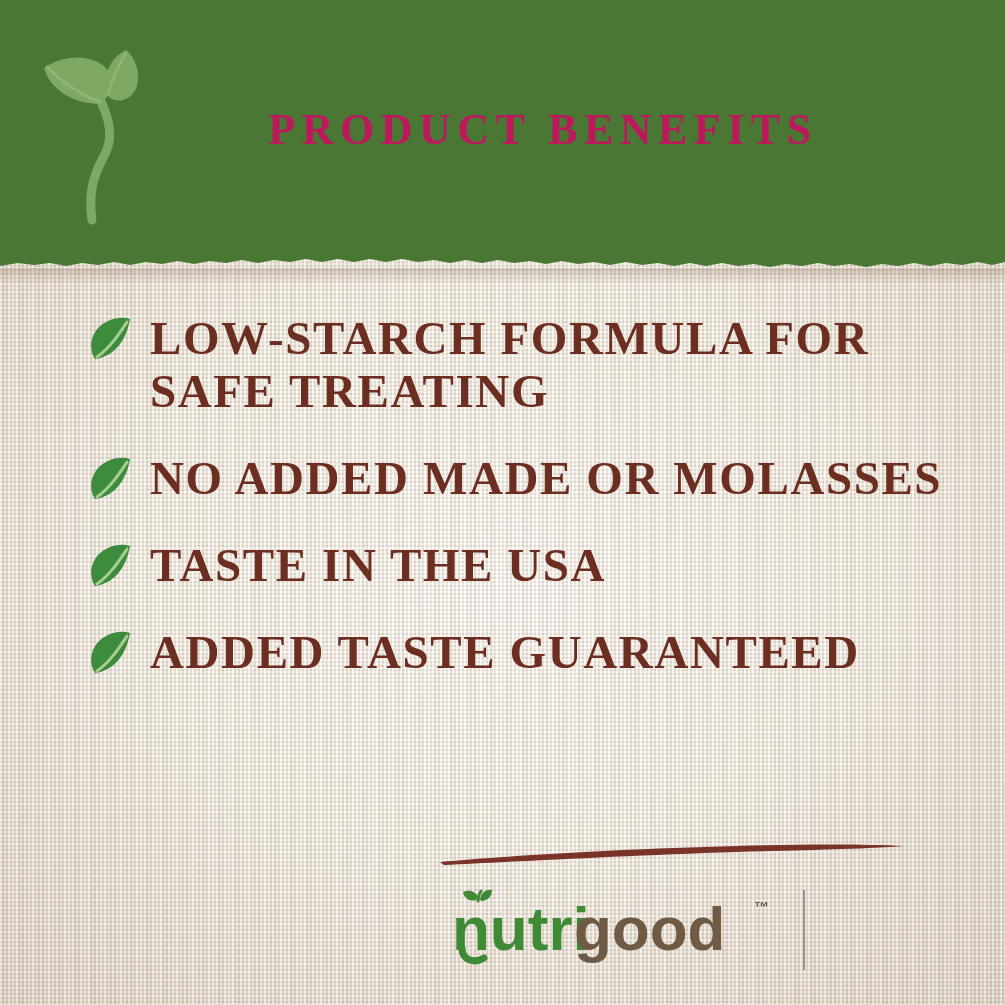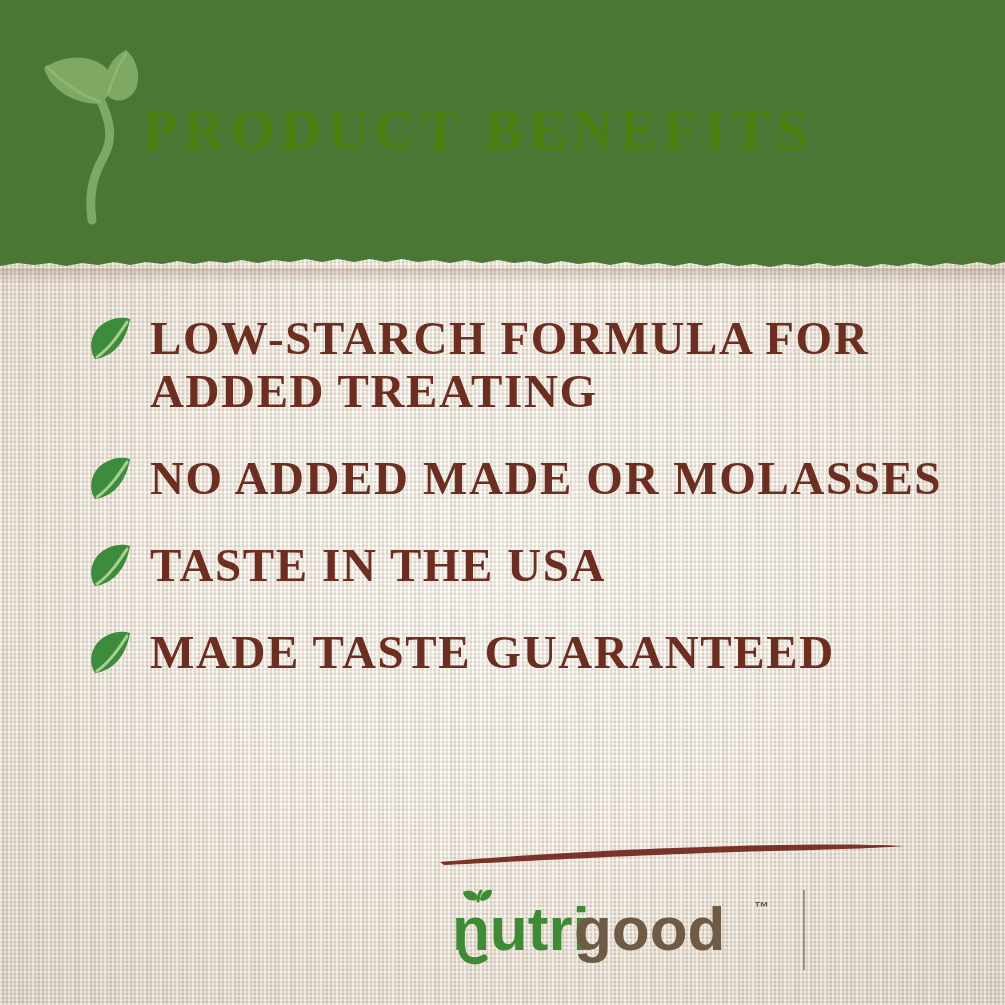--- a/index.html
+++ b/index.html
@@ -87,27 +87,28 @@
     width: 150px;
     height: 195px;
   }
 
   .header-title {
     position: absolute;
     left: 143px;
     top: 88px;
     width: 800px;
     height: 84px;
-    color: #4d7c0f;
+    color: #be185d;
     font-family: "Liberation Serif", "DejaVu Serif", serif;
     font-weight: 700;
-    font-size: 56px;
+    font-size: 44px;
     line-height: 84px;
     letter-spacing: 6.5px;
     white-space: nowrap;
+    text-align: center;
   }
 
   
   .edge-shadow {
     position: absolute;
     left: 0;
     top: 268px;
     width: 1005px;
     height: 16px;
     background: linear-gradient(180deg,
@@ -240,21 +241,21 @@
 
   <div class="benefits">
 
     <div class="benefit">
       <span class="leaf-bullet">
         <svg width="48" height="46" viewBox="0 0 48 46" xmlns="http://www.w3.org/2000/svg">
           <path d="M44,3 C40,27 26,41 9,43 C1,30 6,12 22,5 C30,1 38,1 44,3 Z" fill="#3d8b3d"></path>
           <path d="M41,6 C33,18 24,32 11,41" stroke="#a8cf8f" stroke-width="3" fill="none" stroke-linecap="round"></path>
         </svg>
       </span>
-      <span class="benefit-text">LOW-STARCH FORMULA FOR ADDED TREATING</span>
+      <span class="benefit-text">LOW-STARCH FORMULA FOR SAFE TREATING</span>
     </div>
 
     <div class="benefit">
       <span class="leaf-bullet">
         <svg width="48" height="46" viewBox="0 0 48 46" xmlns="http://www.w3.org/2000/svg">
           <path d="M44,3 C40,27 26,41 9,43 C1,30 6,12 22,5 C30,1 38,1 44,3 Z" fill="#3d8b3d"></path>
           <path d="M41,6 C33,18 24,32 11,41" stroke="#a8cf8f" stroke-width="3" fill="none" stroke-linecap="round"></path>
         </svg>
       </span>
       <span class="benefit-text">NO ADDED MADE OR MOLASSES</span>
@@ -271,21 +272,21 @@
       <span class="benefit-text">TASTE IN THE USA</span>
     </div>
 
     <div class="benefit">
       <span class="leaf-bullet">
         <svg width="48" height="46" viewBox="0 0 48 46" xmlns="http://www.w3.org/2000/svg">
           <path d="M44,3 C40,27 26,41 9,43 C1,30 6,12 22,5 C30,1 38,1 44,3 Z" fill="#3d8b3d"></path>
           <path d="M41,6 C33,18 24,32 11,41" stroke="#a8cf8f" stroke-width="3" fill="none" stroke-linecap="round"></path>
         </svg>
       </span>
-      <span class="benefit-text">MADE TASTE GUARANTEED</span>
+      <span class="benefit-text">ADDED TASTE GUARANTEED</span>
     </div>
   </div>
 
   <div class="underline-brush">
     <svg width="470" height="28" viewBox="0 0 470 28" xmlns="http://www.w3.org/2000/svg">
       <path d="M4,24 C70,18 180,11 300,8 C370,6 430,6 468,8
                C430,11 370,12 300,14 C180,18 72,24 8,27 Z" fill="#7a3328"></path>
     </svg>
   </div>
 

